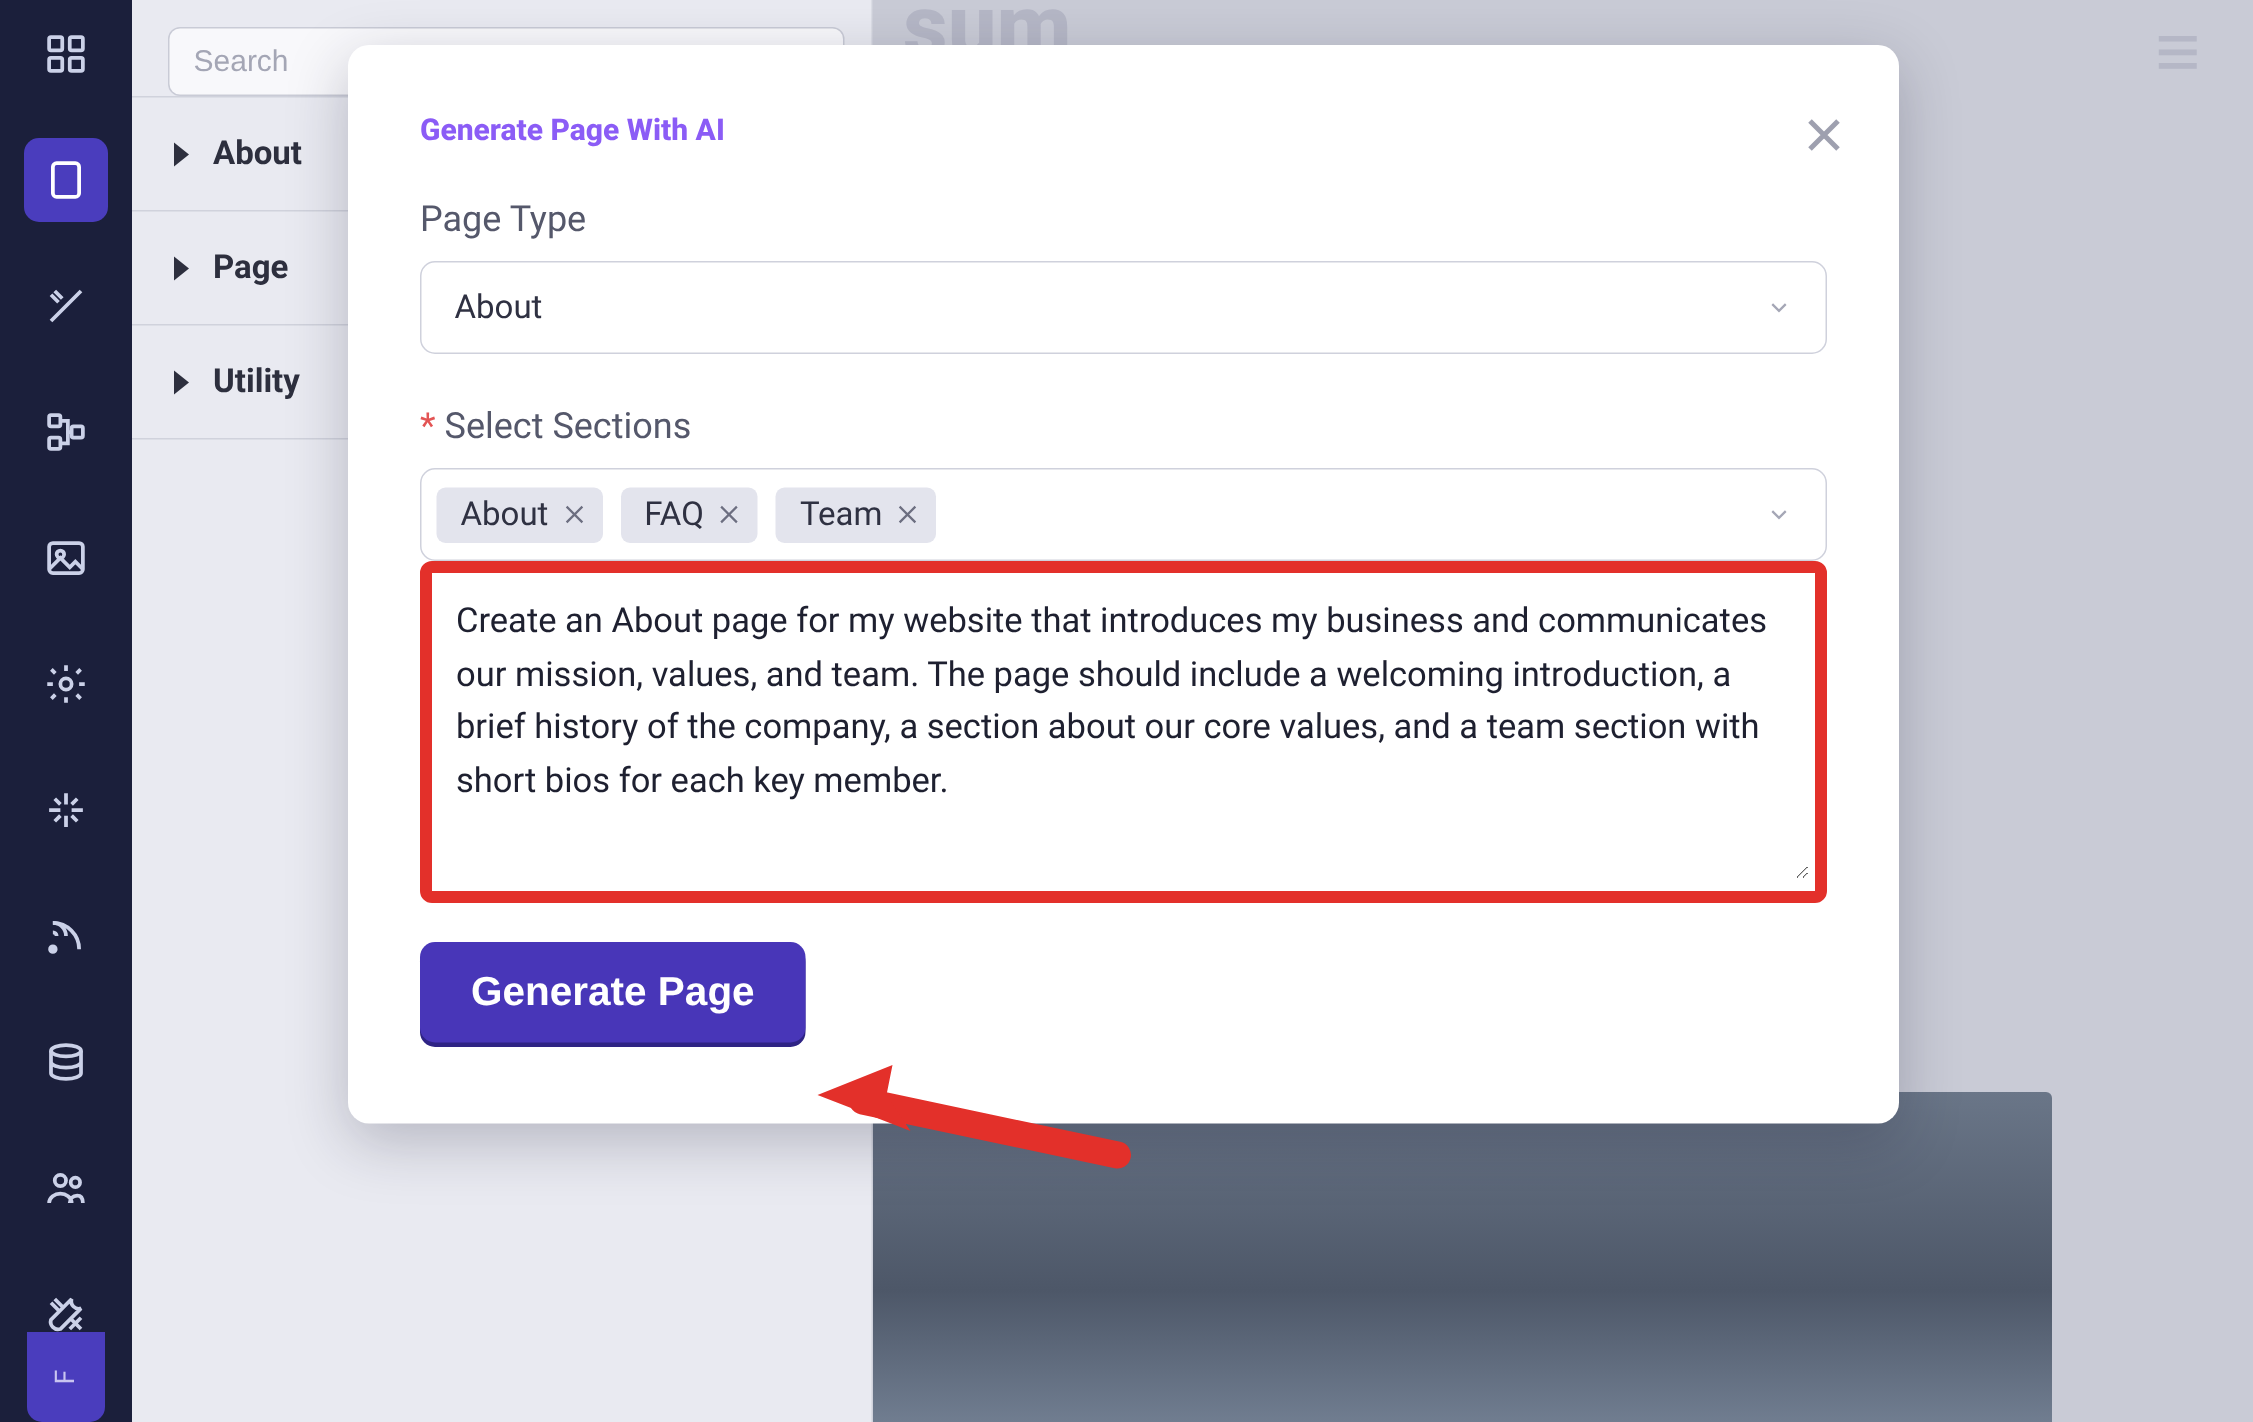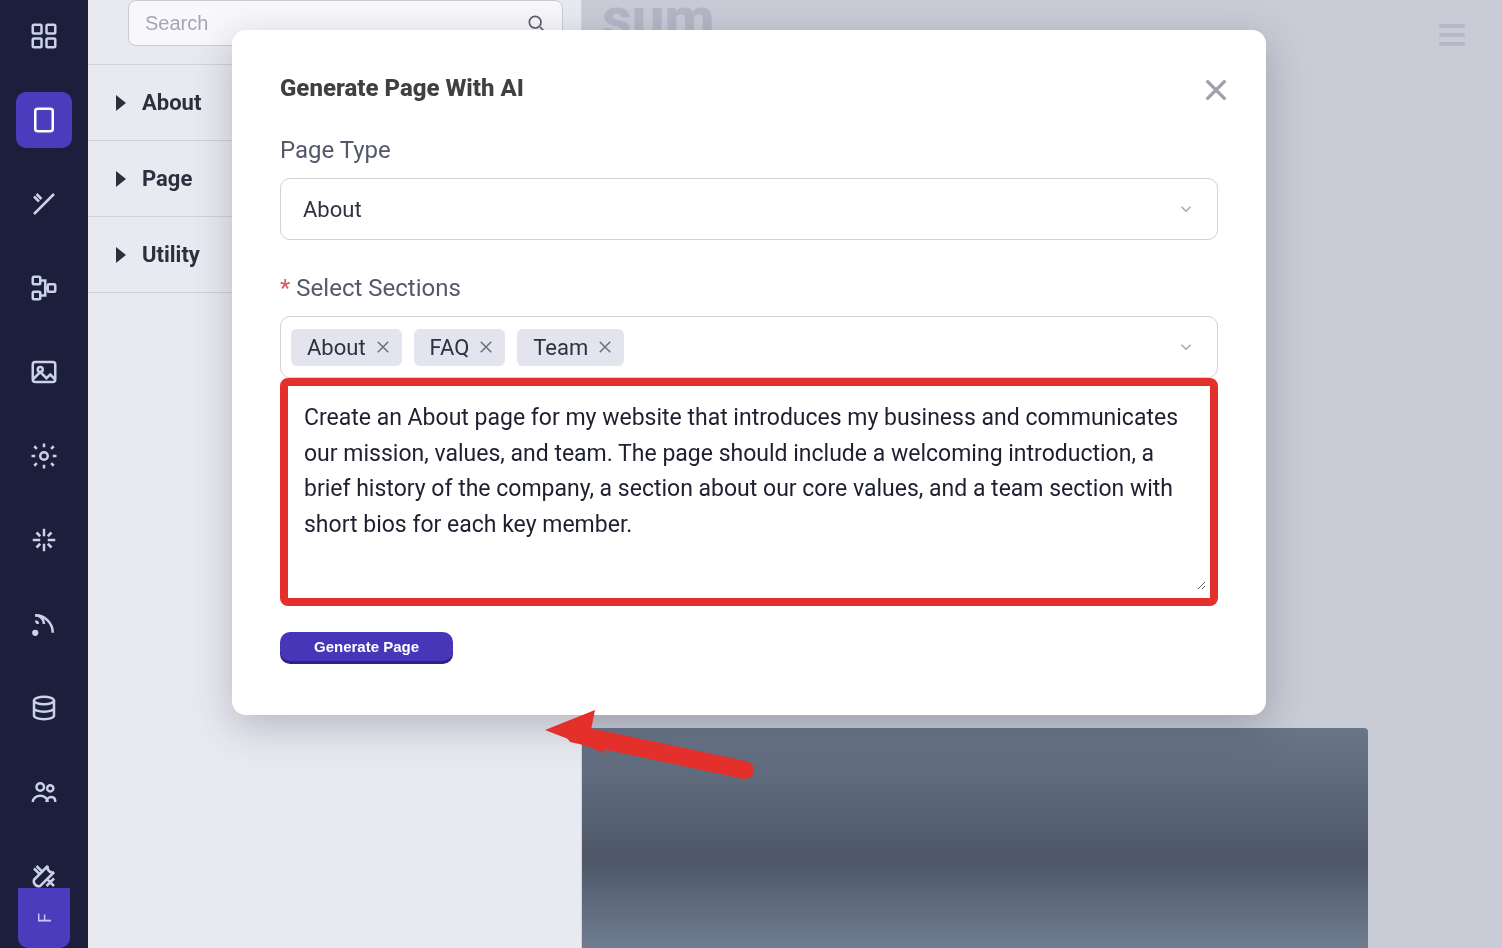--- a/index.html
+++ b/index.html
@@ -72,24 +72,24 @@
     .side-panel {
       position: absolute;
       left: 88px;
       top: 0;
       width: 494px;
       height: 100%;
       background: #e9eaf1;
       border-right: 1px solid #d0d2dc;
     }
     .search-wrap {
-      padding: 0 18px 0 40px;
+      padding: 0 18px 0 24px;
       height: 64px;
       display: flex;
-      align-items: flex-start;
+      align-items: flex-end;
     }
     .search-box {
       flex: 1;
       height: 46px;
       border: 1px solid #c9cbd6;
       background: #f8f8fb;
       border-radius: 8px;
       display: flex;
       align-items: center;
       padding: 0 16px;
@@ -177,23 +177,23 @@
       position: absolute;
       left: 232px;
       top: 30px;
       width: 1034px;
       background: #fff;
       border-radius: 14px;
       box-shadow: 0 12px 40px rgba(30,32,55,0.25);
       padding: 44px 48px 54px 48px;
     }
     .modal-title {
-      font-size: 24px;
+      font-size: 20px;
       font-weight: 800;
-      color: #404040;
+      color: #8b5cf6;
     }
     .modal-close {
       position: absolute;
       right: 34px;
       top: 44px;
       width: 32px;
       height: 32px;
       cursor: pointer;
       color: #9ea0af;
     }
@@ -276,22 +276,22 @@
       font-family: inherit;
       padding: 10px 12px;
     }
     
     .generate-btn {
       margin-top: 26px;
       background: #4836b8;
       color: #fff;
       border: none;
       border-radius: 10px;
-      padding: 6px 34px;
-      font-size: 15px;
+      padding: 18px 34px;
+      font-size: 27px;
       font-weight: 600;
       cursor: pointer;
       box-shadow: 0 3px 0 #2e2384;
     }
     
     
     .annotation-arrow {
       position: absolute;
       left: 535px;
       top: 702px;

